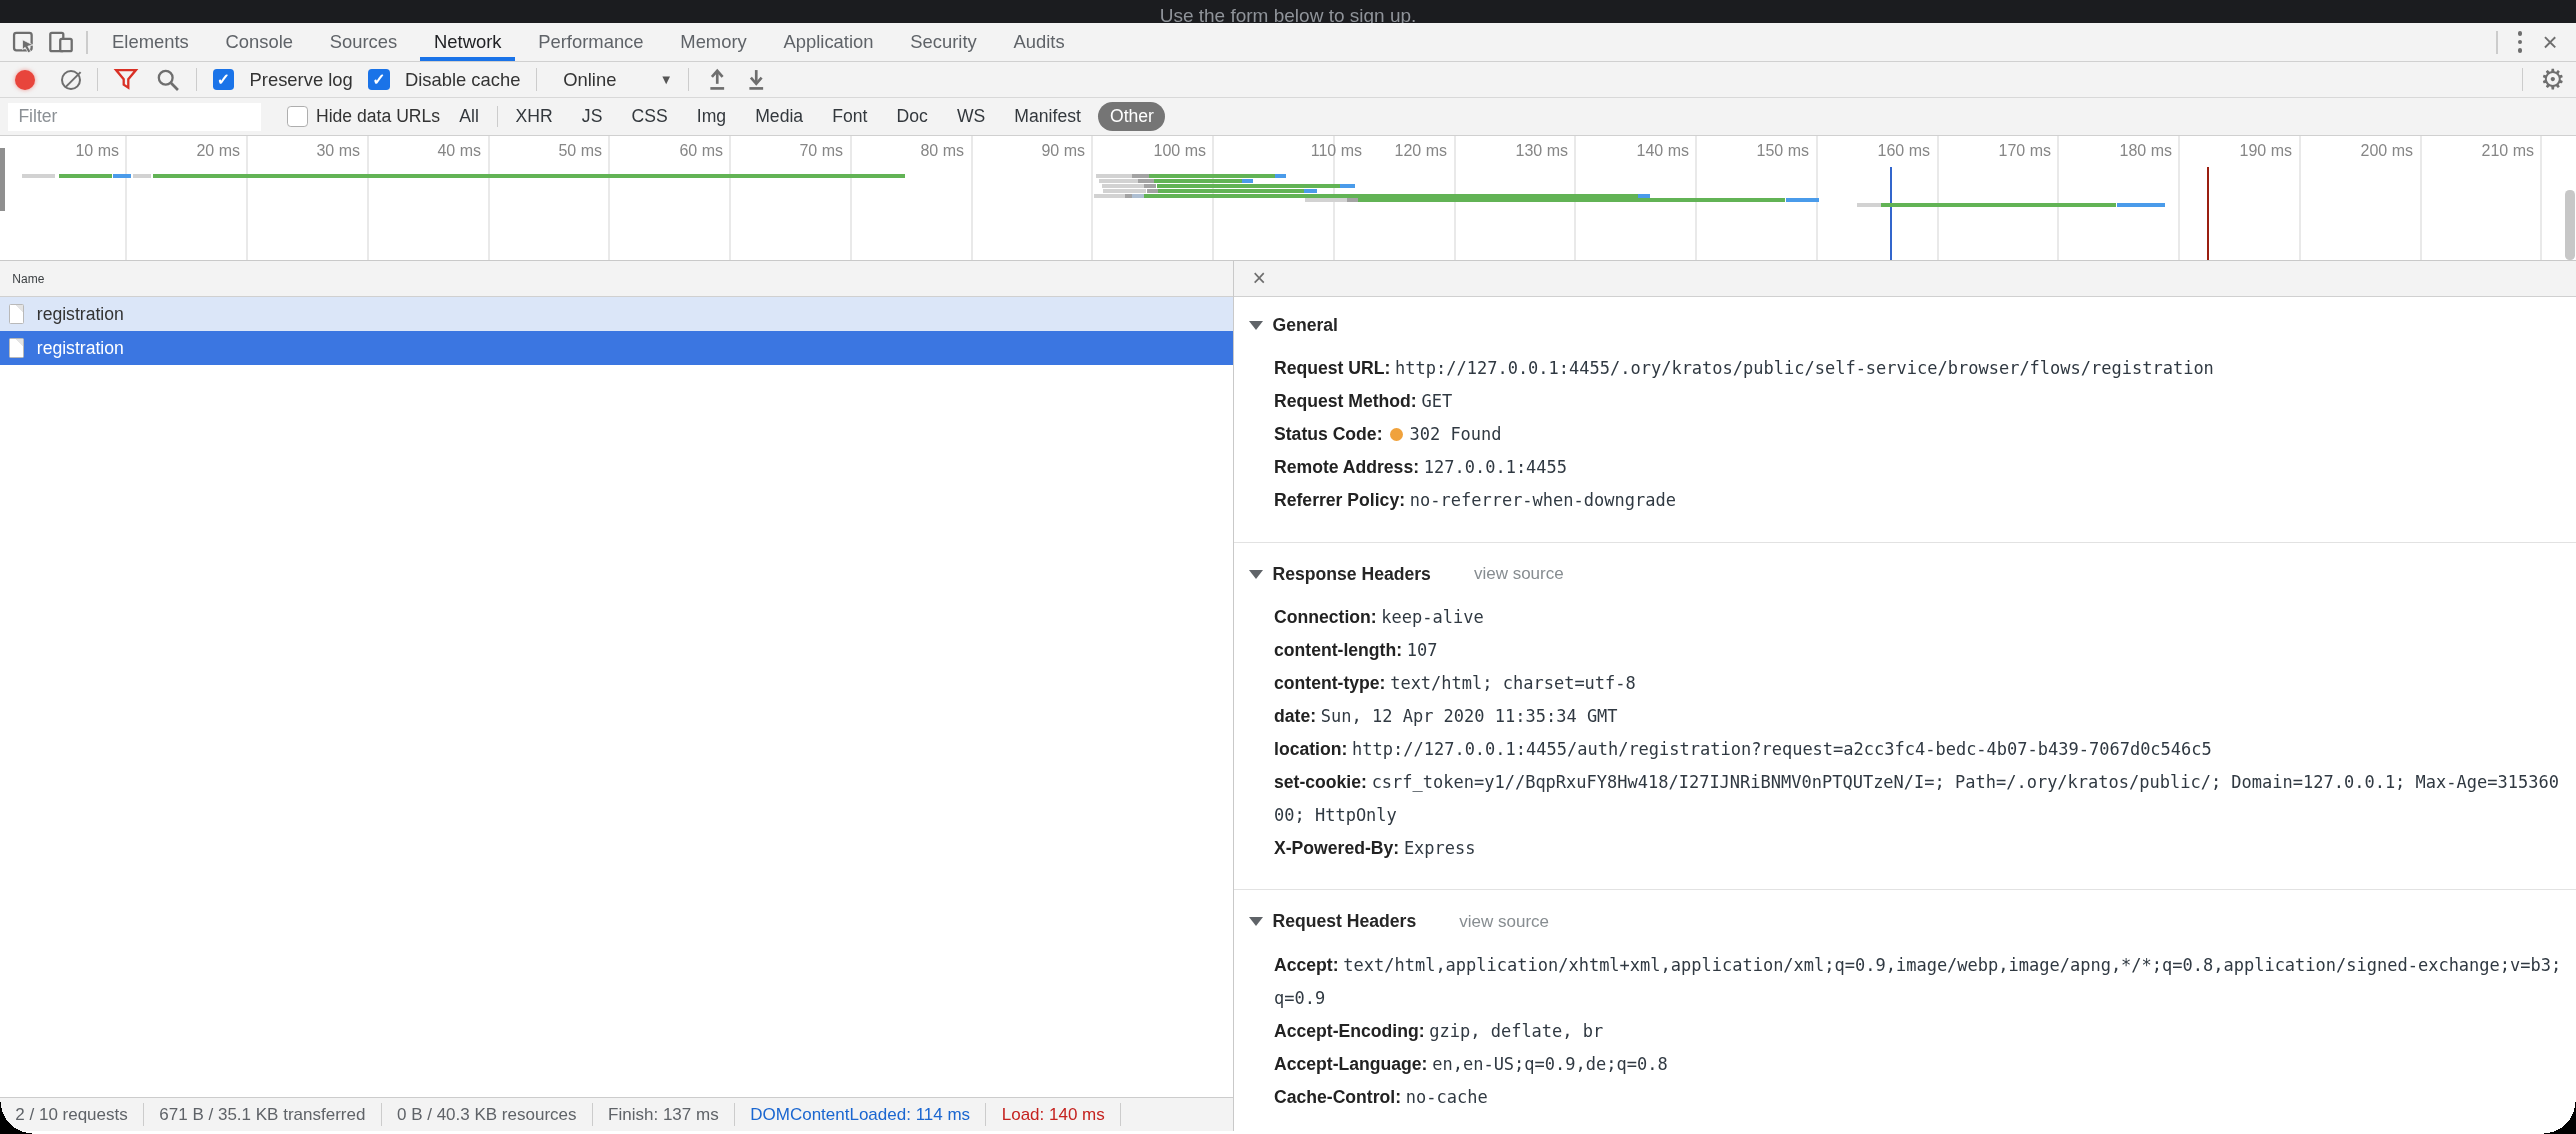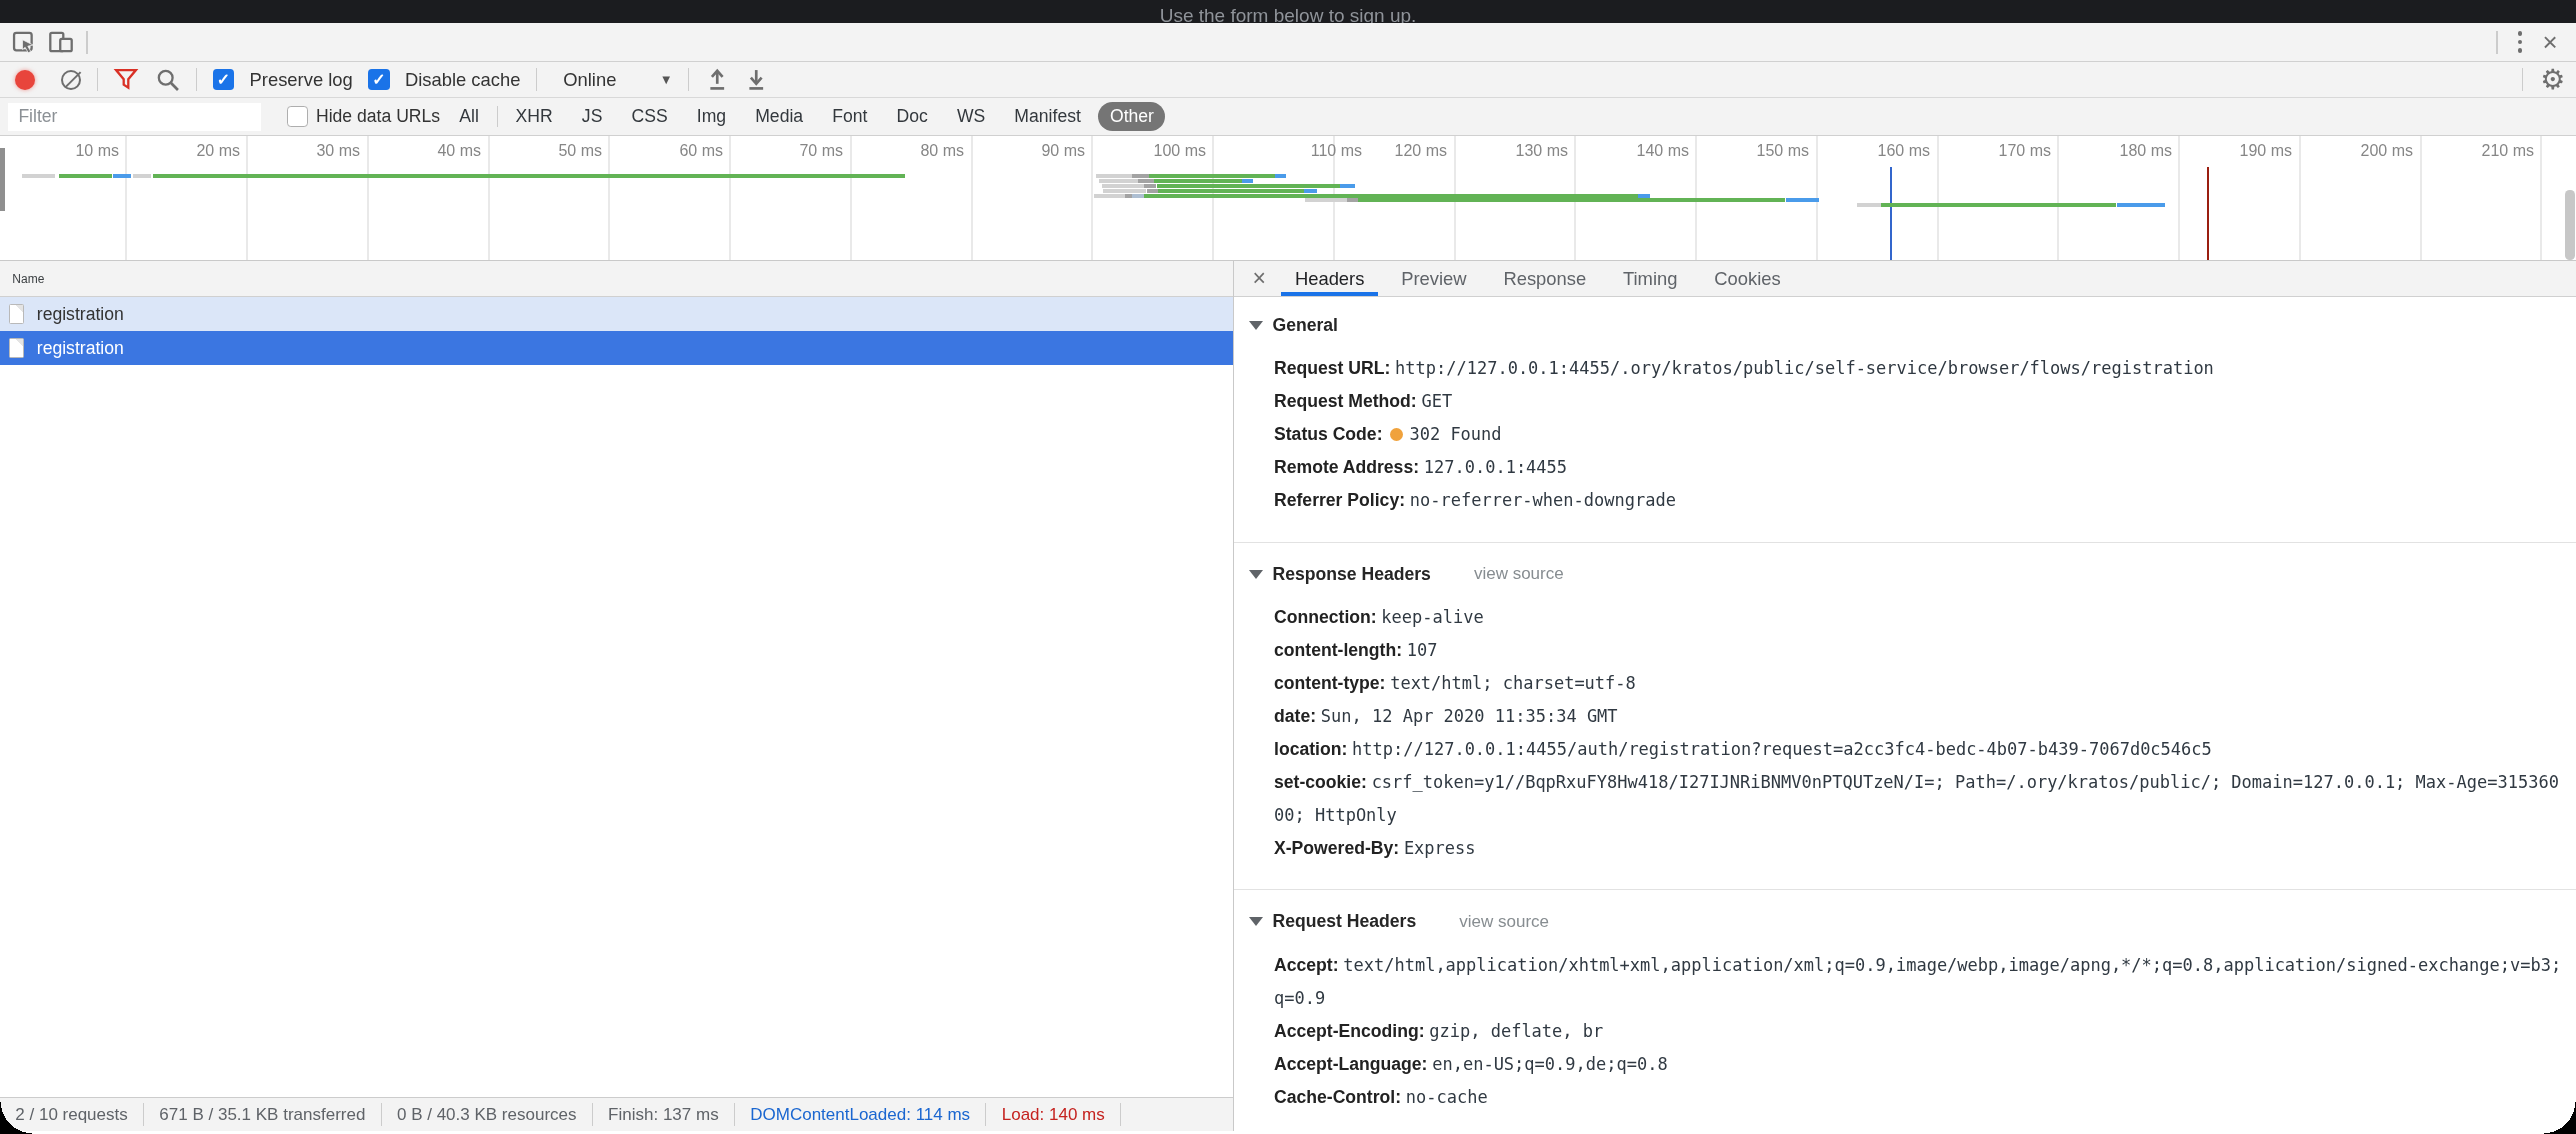--- a/index.html
+++ b/index.html
@@ -123,20 +123,31 @@
     <svg class="icn" width="26" height="26" viewBox="0 0 34 34">
       <rect x="4" y="5" width="23" height="23" rx="3" fill="none" stroke="#6e6e6e" stroke-width="3"></rect>
       <polygon points="15,14 29,21 22,22.5 26,29.5 22.5,31 18.5,24 15,27" fill="#6e6e6e" stroke="#f3f3f3" stroke-width="1"></polygon>
     </svg>
     <svg class="icn" width="28" height="26" viewBox="0 0 36 34">
       <rect x="4" y="5" width="17" height="24" rx="2" fill="none" stroke="#6e6e6e" stroke-width="3"></rect>
       <rect x="17" y="13" width="15" height="16" rx="2" fill="#f3f3f3" stroke="#6e6e6e" stroke-width="3"></rect>
     </svg>
     <div class="vdiv"></div>
   </div>
+  <div id="devtoolsTabs" style="display:flex">
+      <div class="tab">Elements</div>
+      <div class="tab">Console</div>
+      <div class="tab">Sources</div>
+      <div class="tab selected">Network</div>
+      <div class="tab">Performance</div>
+      <div class="tab">Memory</div>
+      <div class="tab">Application</div>
+      <div class="tab">Security</div>
+      <div class="tab">Audits</div>
+    </div>
   <div class="tb-right">
     <div class="vdiv"></div>
     <div class="kebab">
         <i></i>
         <i></i>
         <i></i>
       </div>
     <div class="xclose">×</div>
   </div>
 </div>
@@ -297,27 +308,20 @@
         <span class="sitem">671 B / 35.1 KB transferred</span>
         <span class="sitem">0 B / 40.3 KB resources</span>
         <span class="sitem">Finish: 137 ms</span>
         <span class="sitem" style="color: rgb(26, 102, 208);">DOMContentLoaded: 114 ms</span>
         <span class="sitem" style="color: rgb(197, 34, 31);">Load: 140 ms</span>
       </div>
   </div>
   <div class="right">
     <div class="rtabs">
       <div class="xclose">×</div>
-      <div id="detailTabs" style="display:flex">
-          <div class="tab selected">Headers</div>
-          <div class="tab">Preview</div>
-          <div class="tab">Response</div>
-          <div class="tab">Timing</div>
-          <div class="tab">Cookies</div>
-        </div>
     </div>
     <div class="rcontent" id="rcontent">
         <section class="section">
           <div class="sec-title">
             <span class="tri"></span>
             <b>General</b>
           </div>
           <div class="hitems">
             <div class="hitem"><span class="hkey">Request URL:</span> <span class="hval">http://127.0.0.1:4455/.ory/kratos/public/self-service/browser/flows/registration</span></div>
             <div class="hitem"><span class="hkey">Request Method:</span> <span class="hval">GET</span></div>

